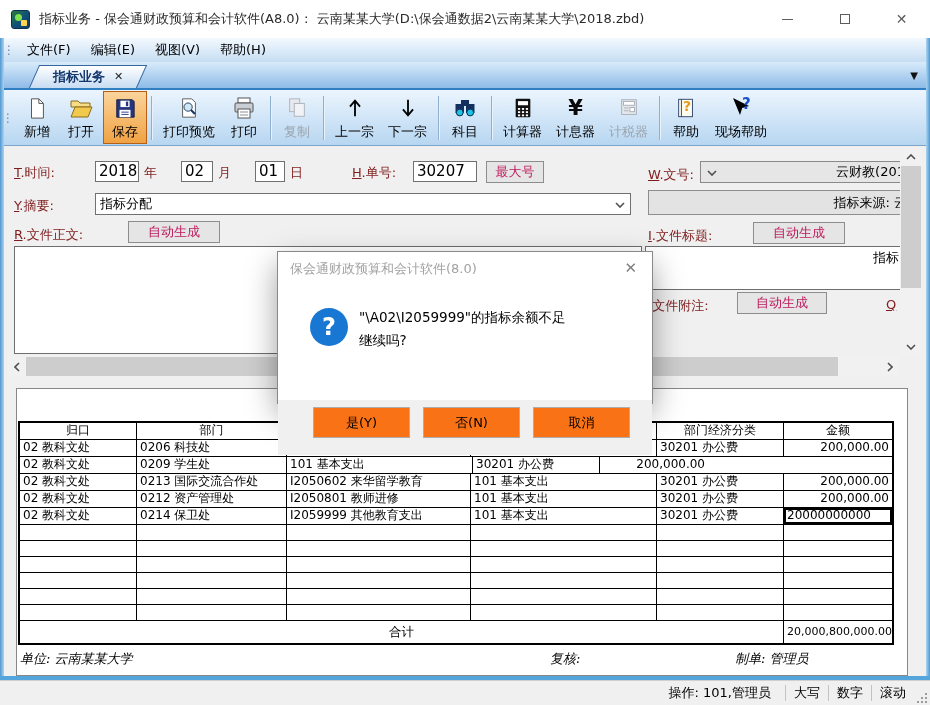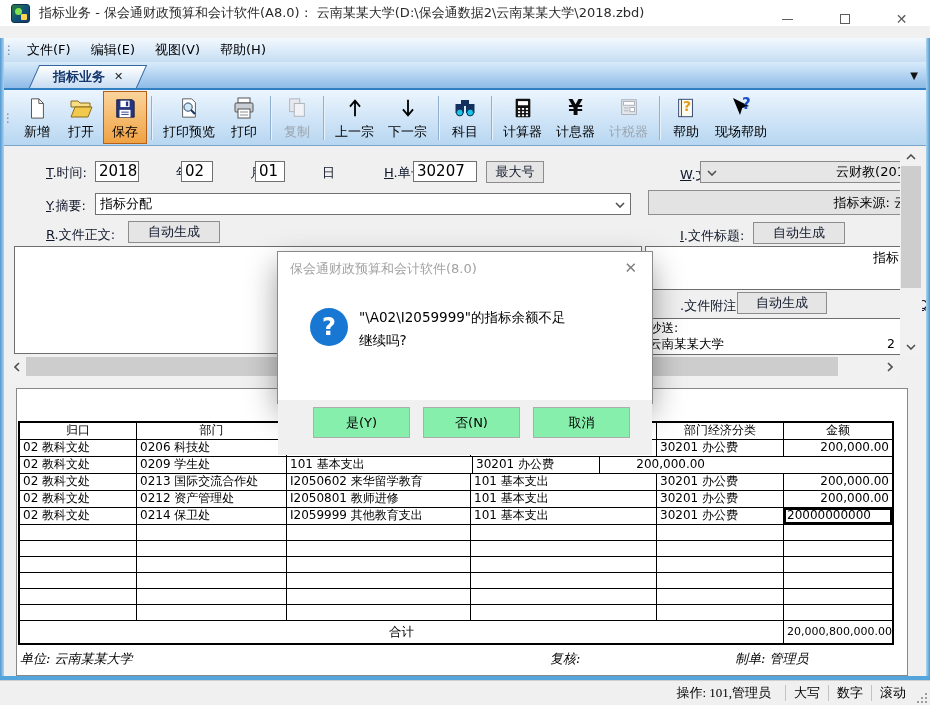--- a/index.html
+++ b/index.html
@@ -5,21 +5,21 @@
   * { margin:0; padding:0; box-sizing:border-box; }
   html,body { width:930px; height:705px; }
   body {
     font-family:"DejaVu Sans","Liberation Sans",sans-serif;
     background:#f0f0f0; position:relative; overflow:hidden;
     -webkit-font-smoothing:none;
   }
   #win { position:absolute; inset:0; width:930px; height:705px; background:#f0f0f0; }
 
   
-  .titlebar { position:absolute; left:0; top:0; width:930px; height:26px; background:#ffffff; display:flex; align-items:center; }
+  .titlebar { position:absolute; left:0; top:0; width:930px; height:38px; background:#ffffff; display:flex; align-items:center; }
   .appicon { width:19px; height:19px; margin-left:11px; position:relative; border-radius:3px;
     background:linear-gradient(135deg,#2c7d3a 0%,#0f4f7a 55%,#123c63 100%); border:1px solid #0c3050; }
   .appicon i { position:absolute; left:3px; top:3px; width:7px; height:7px; background:#7fe34d; border-radius:50%; }
   .appicon b { position:absolute; right:2px; bottom:2px; width:6px; height:6px; background:#ffd34d; border-radius:1px; }
   .apptitle { margin-left:9px; font-size:13px; color:#2b2b2b; white-space:nowrap; }
   .winbtns { position:absolute; right:0; top:0; height:38px; display:flex; }
   .winbtn { width:57px; height:38px; display:flex; align-items:center; justify-content:center; color:#5d5d5d; }
   .wb-min i { display:block; width:11px; height:0; border-top:1px solid #5d5d5d; }
   .wb-max i { display:block; width:10px; height:10px; border:1px solid #5d5d5d; }
   .wb-close { font-size:14px; line-height:14px; }
@@ -56,26 +56,26 @@
     padding:3px 6px 2px; border:1px solid transparent; min-width:44px; }
   .tbtn .ic { width:26px; height:26px; display:flex; align-items:center; justify-content:center; position:relative; }
   .tbtn .lb { font-size:13px; color:#000; margin-top:2px; white-space:nowrap; }
   .tbtn.active { background:linear-gradient(#fbd49b,#f0a243); border:1px solid #b55f17; }
   .tbtn.disabled .lb { color:#9aa4ae; }
   .tsep { width:1px; height:44px; background:#8fb0cf; margin:0 4px; box-shadow:1px 0 0 #e8f2fb; }
   .yen { font-size:21px; font-weight:bold; color:#0a0a0a; line-height:21px; }
   .qmark { position:absolute; font-weight:bold; }
 
   
-  .f-label { position:absolute; font-size:13px; color:#0f172a; white-space:nowrap;margin-left:32px; }
+  .f-label { position:absolute; font-size:13px; color:#7f1d1d; white-space:nowrap; }
   .f-label u { text-decoration:underline; }
   .f-input { position:absolute; background:#fff; border:1px solid #707070; font-size:15px;
     padding:1px 3px; color:#000; height:21px; line-height:17px; }
   .f-btn { position:absolute; background:#e5e5e5; border:1px solid #8d8d8d; font-size:13px;
-    text-align:center; height:22px; line-height:20px; color:#0f172a; }
+    text-align:center; height:22px; line-height:20px; color:#be185d; }
   .combo { position:absolute; background:#fff; border:1px solid #707070; height:22px; font-size:13px;
     line-height:20px; padding:0 20px 0 4px; overflow:hidden; white-space:nowrap; }
   .combo .chev { position:absolute; right:5px; top:8px; }
   .combo.gray { background:#e6e6e6; border-color:#8a8a8a; padding:0 4px 0 22px; text-align:right; }
   .combo.gray .chev { left:6px; right:auto; }
   .chev { width:10px; height:6px; display:inline-block; }
   .graybar { position:absolute; background:#e3e3e3; border:1px solid #8e8e8e; font-size:13px;
     text-align:right; padding:3px 2px 0 0; overflow:hidden; white-space:nowrap; }
   .whitebox { position:absolute; background:#fff; border:1px solid #6e6e6e; overflow:hidden; font-size:12.5px; }
   .textarea { position:absolute; left:14px; top:246px; width:628px; height:108px; background:#fff; border:1px solid #6e6e6e; }
@@ -104,37 +104,37 @@
   .sel { outline:2px solid #000; outline-offset:-2px; text-align:left; }
   .tmerge { width:764px; text-align:center; font-size:12.5px; line-height:21px; }
   .tamount { width:108px; text-align:right; font-size:11px; line-height:21px; padding-right:4px; }
 
   .foot { position:absolute; top:650px; font-family:"DejaVu Serif","Liberation Serif",serif;
     font-style:italic; font-size:13px; color:#000; white-space:nowrap; }
 
   
   .statusbar { position:absolute; left:0; top:680px; width:930px; height:25px; background:#f0f0f0;
     border-top:1px solid #cfcfcf; display:flex; align-items:center; justify-content:flex-end;
-    font-size:13px; color:#000; z-index:7;font-family:Liberation Serif, serif; }
+    font-size:13px; color:#000; z-index:7; }
   .st-div { width:1px; height:16px; background:#c3c3c3; }
   .st-seg { padding:0 8px; white-space:nowrap; }
   .st-op { padding:0 14px; }
   .grip { width:16px; height:25px; position:relative; }
   .grip svg { position:absolute; right:2px; bottom:2px; }
 
   
   .dialog { position:absolute; left:278px; top:252px; width:374px; height:151px; background:#fff;
     box-shadow:0 0 0 1px #898989, 0 12px 30px rgba(0,0,0,.4); z-index:50; }
   .dlg-title { position:absolute; left:12px; top:8px; font-size:13px; color:#a2a2a2; white-space:nowrap; }
   .dlg-close { position:absolute; right:15px; top:7px; font-size:15px; color:#7e7e7e; }
   .dlg-icon { position:absolute; left:32px; top:56px; width:38px; height:38px; border-radius:50%;
     background:#1777d2; color:#fff; font-size:24px; font-weight:bold; display:flex; align-items:center; justify-content:center; }
   .dlg-line { position:absolute; left:81px; font-size:13.5px; color:#000; white-space:nowrap; }
   .dlg-foot { position:absolute; left:0; top:148px; width:374px; height:55px; background:#f0f0f0; }
-  .dlg-btn { position:absolute; top:7px; width:97px; height:31px; background:#86efac; border:1px solid #adadad;
+  .dlg-btn { position:absolute; top:7px; width:97px; height:31px; background:#f97316; border:1px solid #adadad;
     font-size:13px; text-align:center; line-height:29px; color:#000; }
 </style>
 </head>
 <body>
 
 <div id="win">
 
   <div class="titlebar">
     <div class="appicon">
         <i></i>
@@ -372,25 +372,20 @@
   <div class="graybar" style="left:648px;top:190px;width:262px;height:25px;">指标来源: 云</div>
 
   <span class="f-label" style="left:648px;top:227px;"><u>I</u><span>.文件标题:</span></span>
   <span class="f-btn" style="left:753px;top:222px;width:92px;">自动生成</span>
   <div class="whitebox" style="left:645px;top:246px;width:265px;height:44px;font-size:13px;text-align:right;padding:2px 10px 0 0;">指标</div>
 
   <span class="f-label" style="left:648px;top:297px;">.文件附注:</span>
   <span class="f-btn" style="left:737px;top:292px;width:90px;">自动生成</span>
   <span class="f-label" style="left:886px;top:297px;"><u>Q</u></span>
 
-  <div class="whitebox" style="left:645px;top:318px;width:265px;height:37px;line-height:16px;padding:1px 0 0 3px;">
-    <div>抄送:</div>
-    <div>云南某某大学</div>
-    <span style="position:absolute;right:14px;bottom:2px;">2</span>
-  </div>
 
   <div class="vsb">
     <div class="arr" style="top:0;">
       <svg width="10" height="6" viewBox="0 0 10 6">
           <path d="M1 5l4-4 4 4" class="sbchev"></path>
         </svg>
       </div>
     <div class="thumb"></div>
     <div class="arr" style="bottom:0;">
       <svg width="10" height="6" viewBox="0 0 10 6">

